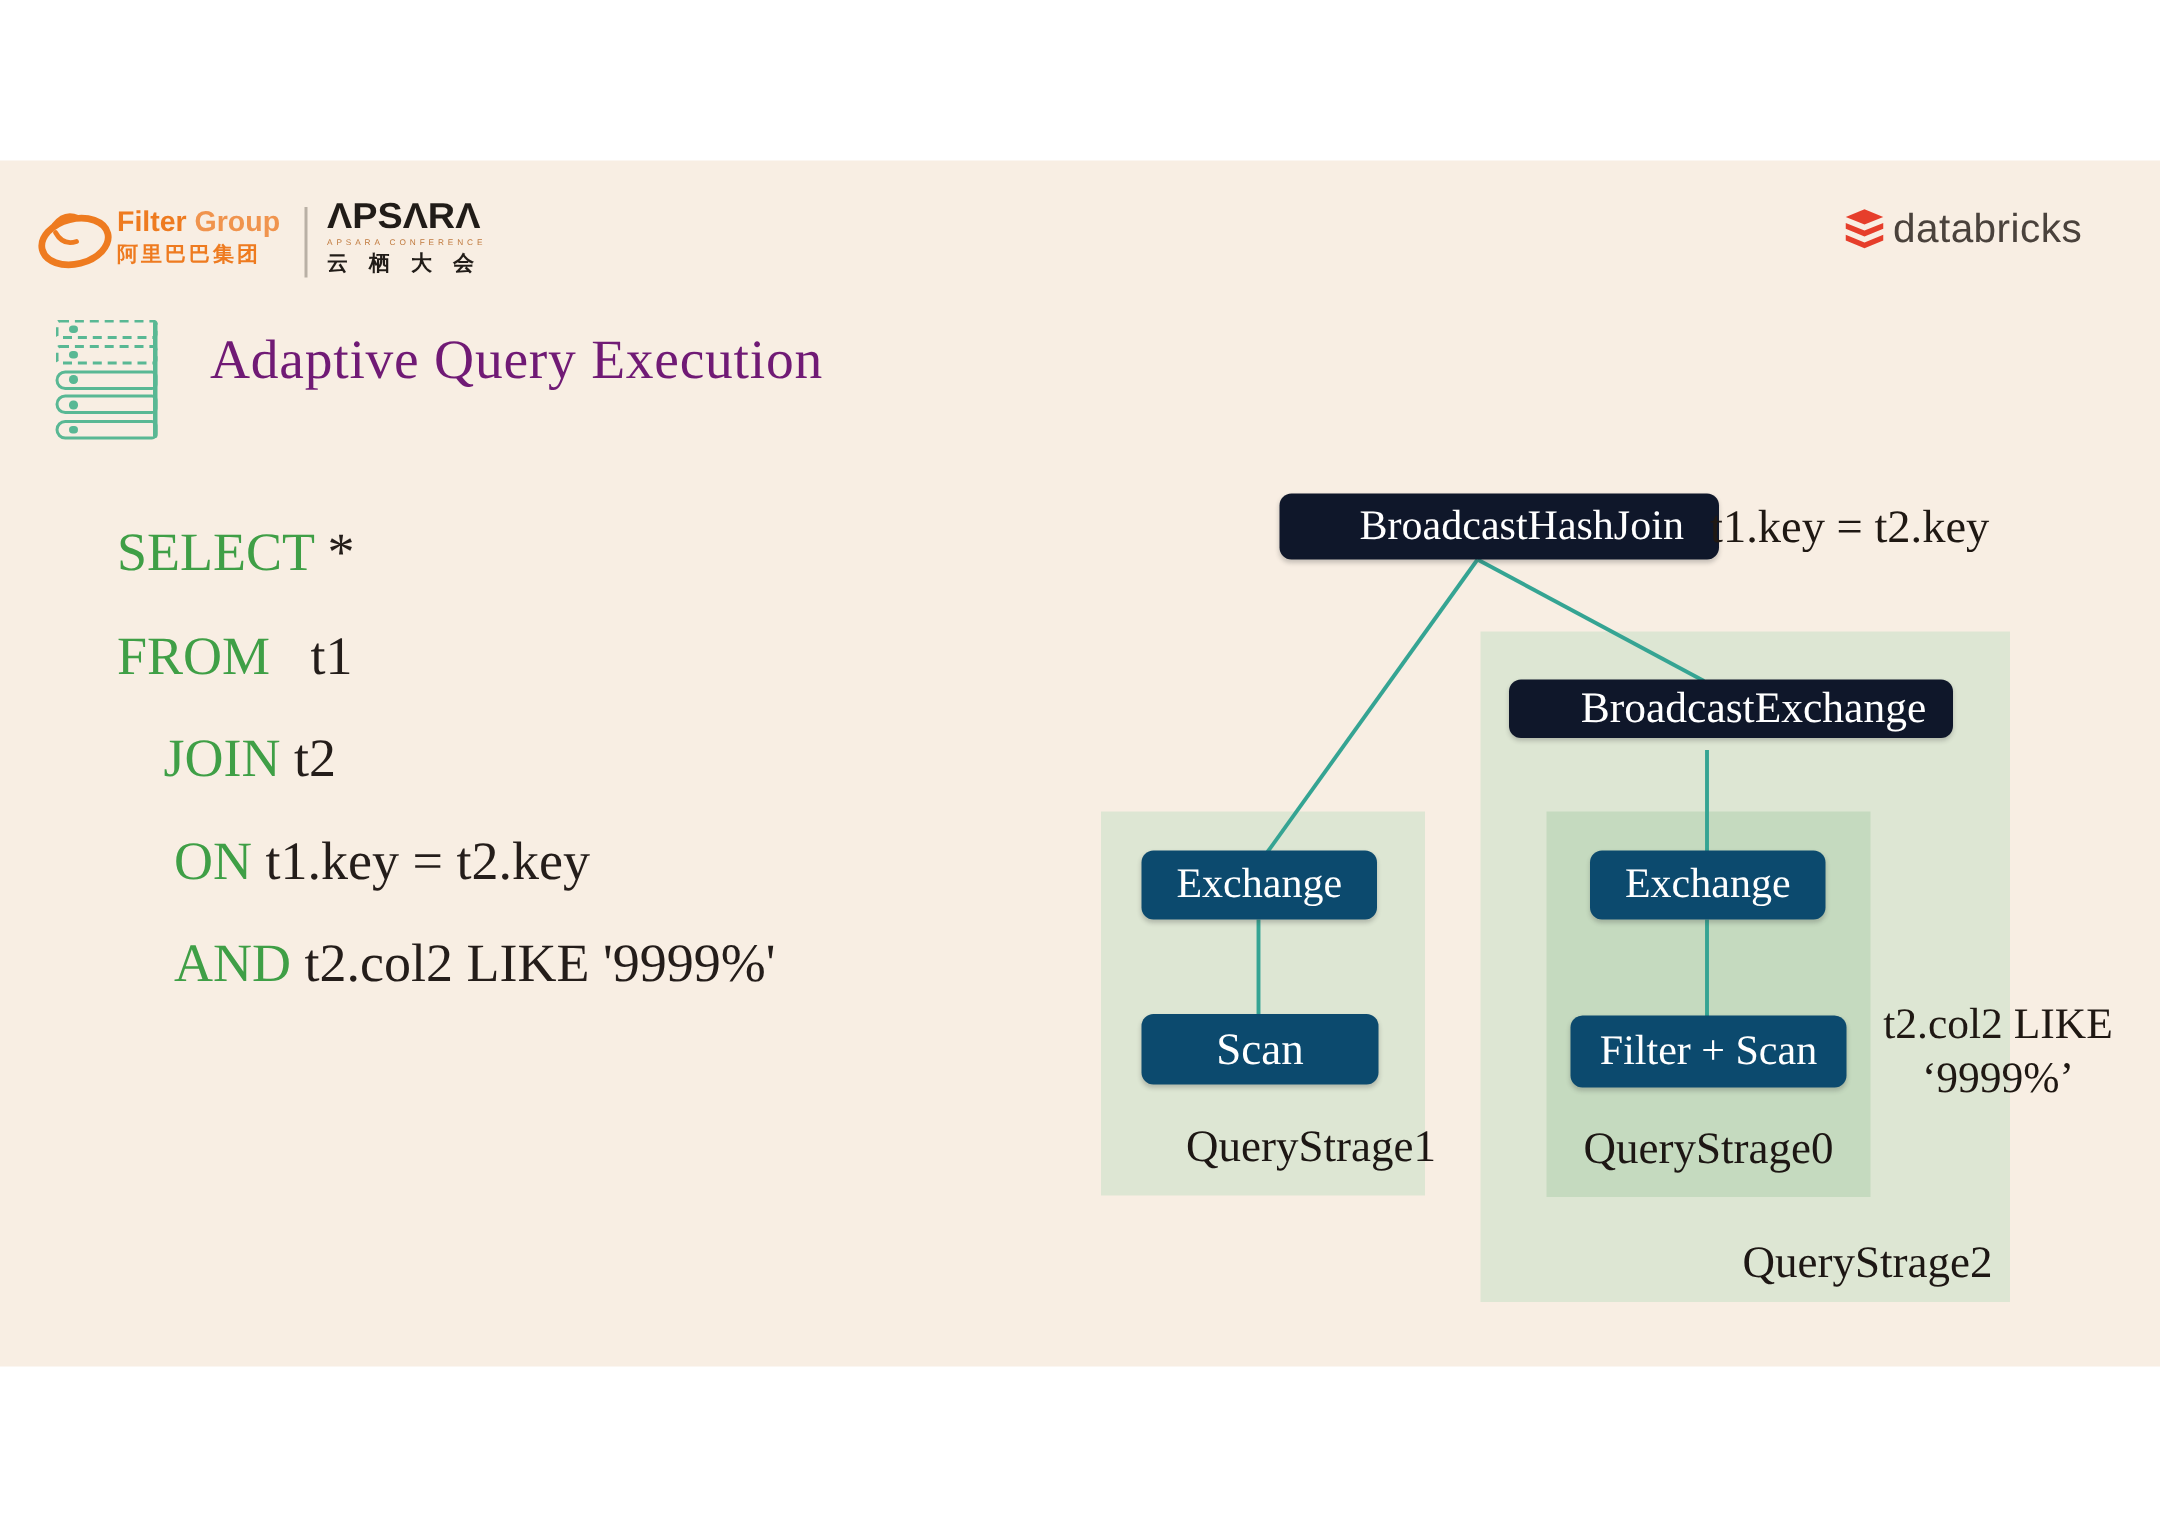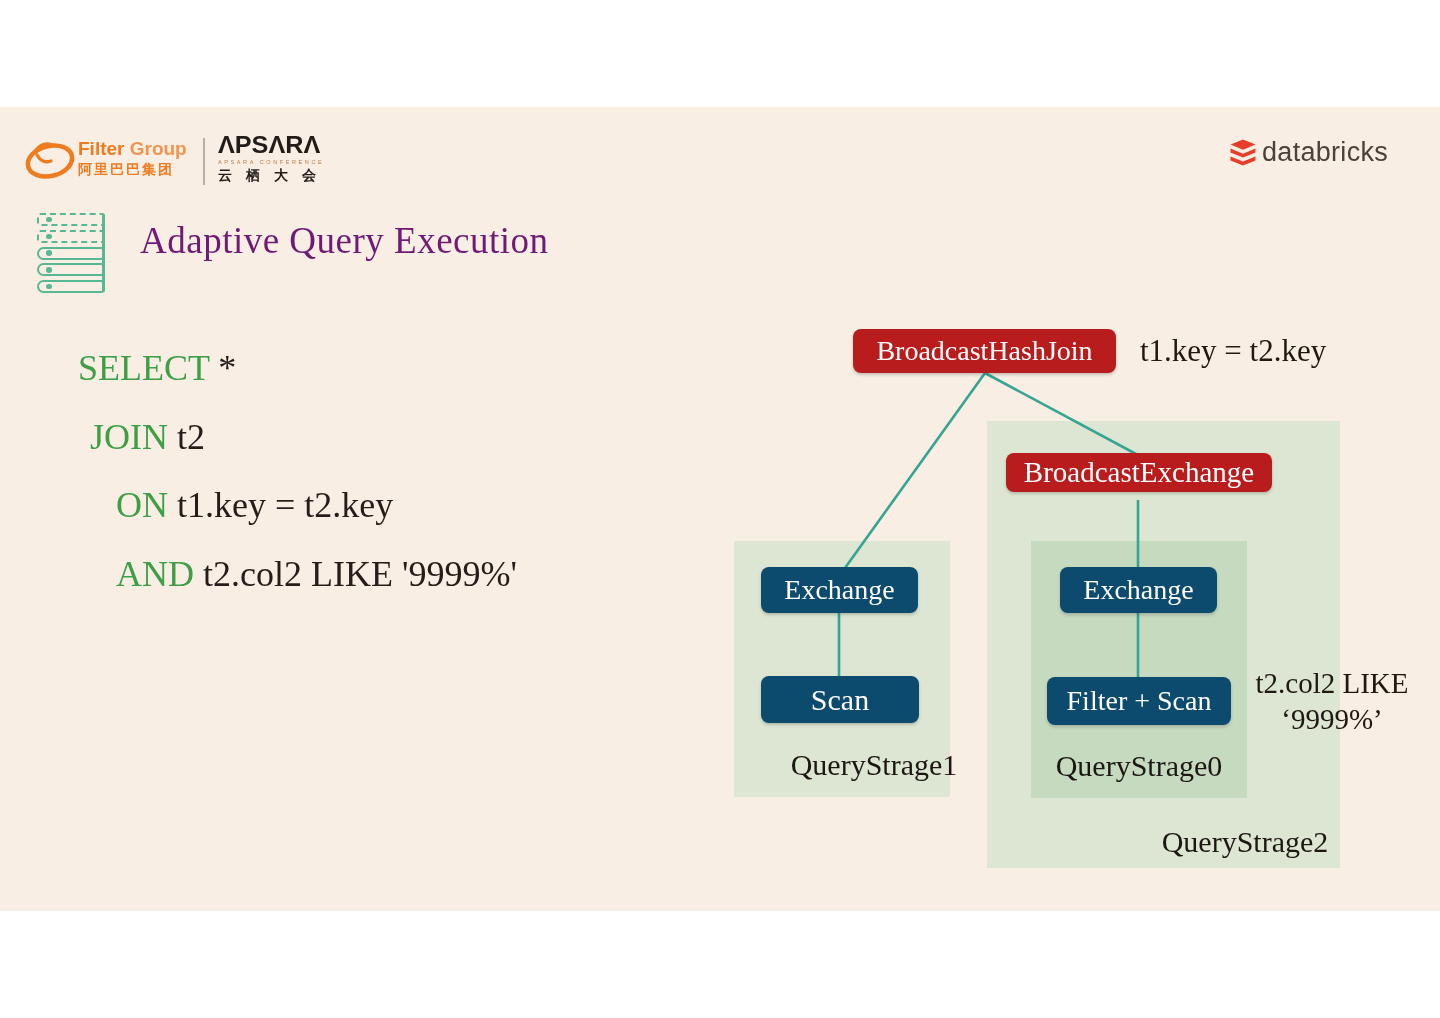--- a/index.html
+++ b/index.html
@@ -31,34 +31,34 @@
   .title-icon{position:absolute;left:37px;top:106px;width:68px;height:80px;display:flex;flex-direction:column;justify-content:space-between;}
   .ti-row{position:relative;height:13px;border:2.4px solid #59b894;border-radius:7px 4px 4px 7px;box-sizing:border-box;display:flex;align-items:center;background:transparent;}
   .ti-row.dashed{border-style:dashed;border-radius:3px;}
   .ti-dot{width:5.5px;height:5.5px;border-radius:50%;background:#59b894;margin-left:7px;}
   .ti-spine{position:absolute;right:0px;top:1px;bottom:1px;width:2.6px;background:#59b894;border-radius:2px;}
   .page-title{position:absolute;left:140px;top:112px;margin:0;font-size:37px;font-weight:normal;color:#701a75;letter-spacing:0.5px;}
   
   .sql{position:absolute;left:78px;top:227px;font-size:36px;color:#241d1a;}
   .sql-line{height:68.5px;line-height:68.5px;white-space:pre;}
   .sql-line .kw{color:#3f9f46;}
-  .ind1{margin-left:12px;}
+  .ind1{margin-left:31px;}
   .ind2{margin-left:38px;}
   
   .panel{position:absolute;z-index:1;}
   .stage2{left:987px;top:314px;width:353px;height:447px;background:#dde6d3;}
   .stage1{left:734px;top:434px;width:216px;height:256px;background:#dde6d3;}
   .stage0{left:1031px;top:434px;width:216px;height:257px;background:#c5dabf;}
   .connectors{position:absolute;left:0;top:0;width:1440px;height:804px;z-index:2;pointer-events:none;}
   .connectors line{stroke:#35a493;stroke-width:2.6;}
   .node{
     position:absolute;z-index:3;display:flex;align-items:center;justify-content:center;
     color:#ffffff;border-radius:8px;box-shadow:0 2px 3px rgba(60,60,60,0.25);
   }
-  .blue{background:#b91c1c;}
+  .blue{background:#0f172a;padding-left:30px;}
   .teal{background:#0c4a6e;}
   .hashjoin{left:853px;top:222px;width:263px;height:44px;font-size:28px;}
   .bexchange{left:1006px;top:346px;width:266px;height:39px;font-size:29px;}
   .ex-left{left:761px;top:460px;width:157px;height:46px;font-size:28px;}
   .ex-right{left:1060px;top:460px;width:157px;height:46px;font-size:28px;}
   .scan{left:761px;top:569px;width:158px;height:47px;font-size:30px;}
   .filterscan{left:1047px;top:570px;width:184px;height:48px;font-size:28px;}
   .annotation{position:absolute;z-index:3;color:#1f1813;}
   .join-cond{left:1140px;top:226px;font-size:31px;white-space:nowrap;}
   .filter-cond{left:1246px;top:558px;width:172px;text-align:center;font-size:29px;line-height:36px;}
@@ -120,20 +120,21 @@
         </div>
       <div class="ti-row">
           <span class="ti-dot"></span>
         </div>
       <div class="ti-spine"></div>
     </div>
     <h1 class="page-title">Adaptive Query Execution</h1>
 
     <div class="sql">
       <div class="sql-line"><span class="kw">SELECT</span><span> *</span></div>
+      <div class="sql-line"><span class="kw">FROM</span><span>   t1</span></div>
       <div class="sql-line ind1"><span class="kw">JOIN</span><span> t2</span></div>
       <div class="sql-line ind2"><span class="kw">ON</span><span> t1.key = t2.key</span></div>
       <div class="sql-line ind2"><span class="kw">AND</span><span> t2.col2 LIKE '9999%'</span></div>
     </div>
 
     <div class="panel stage2"></div>
     <div class="panel stage1"></div>
     <div class="panel stage0"></div>
 
     <svg class="connectors" viewBox="0 0 1440 804">

